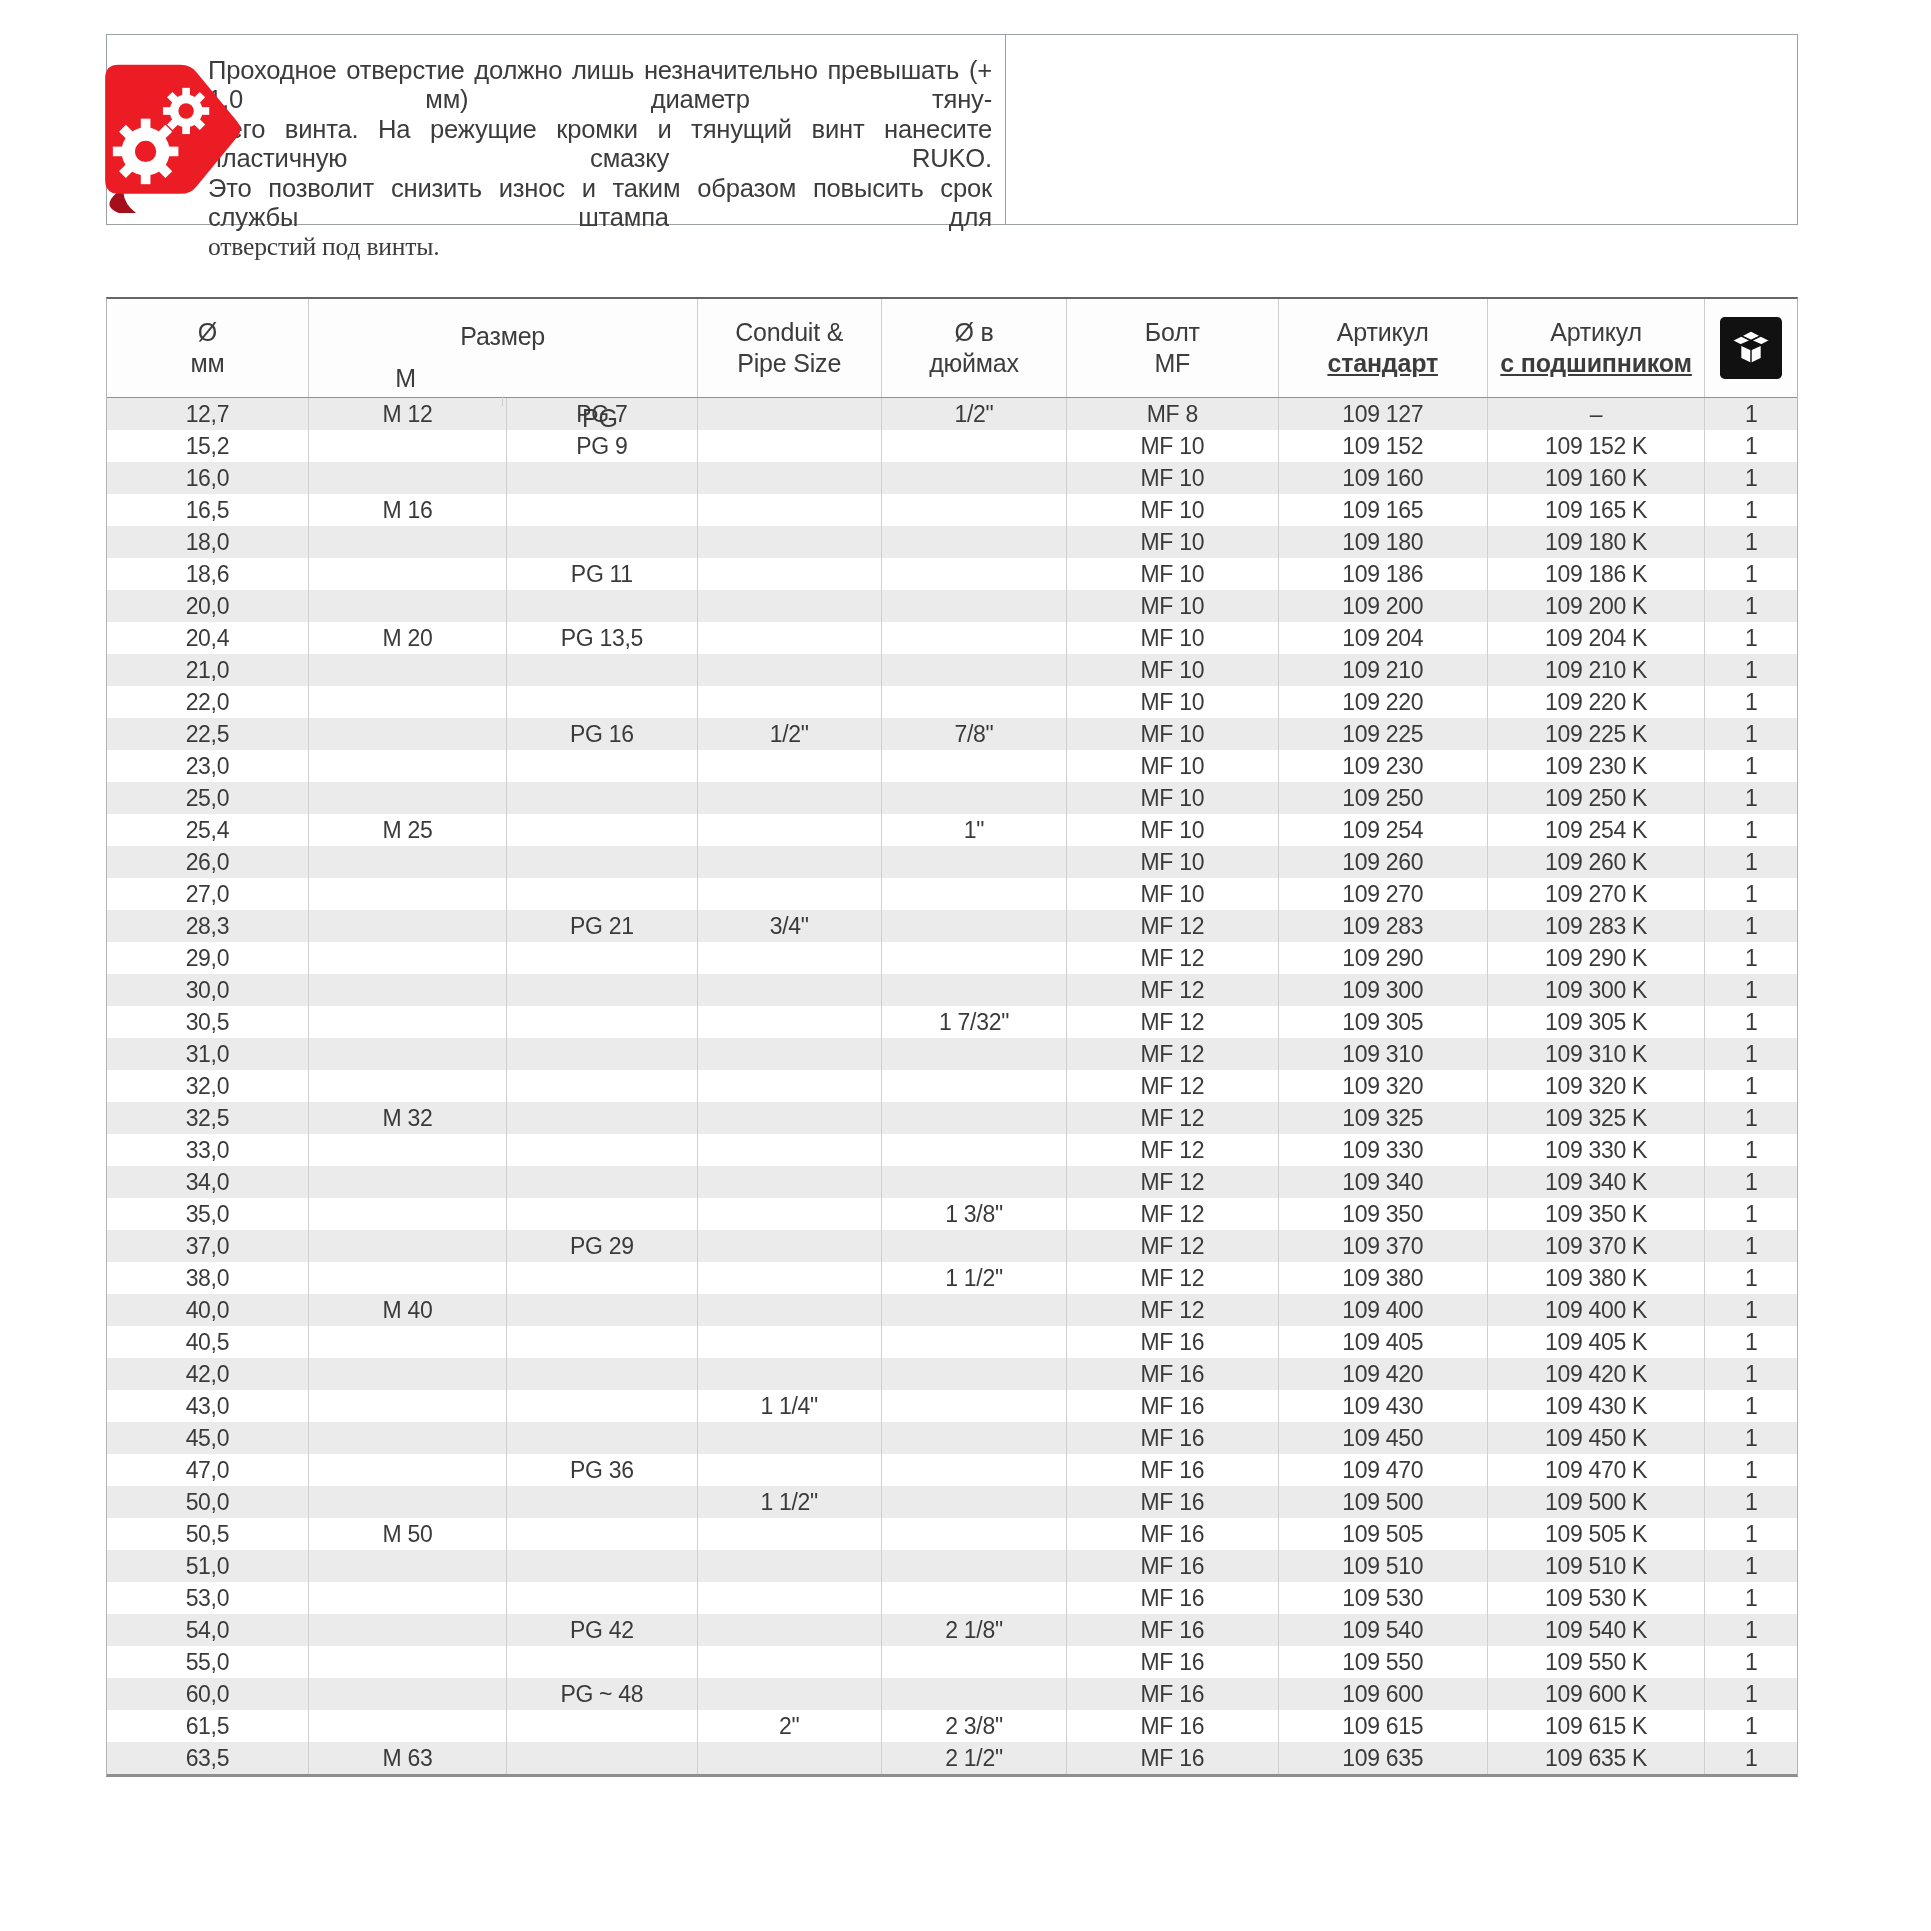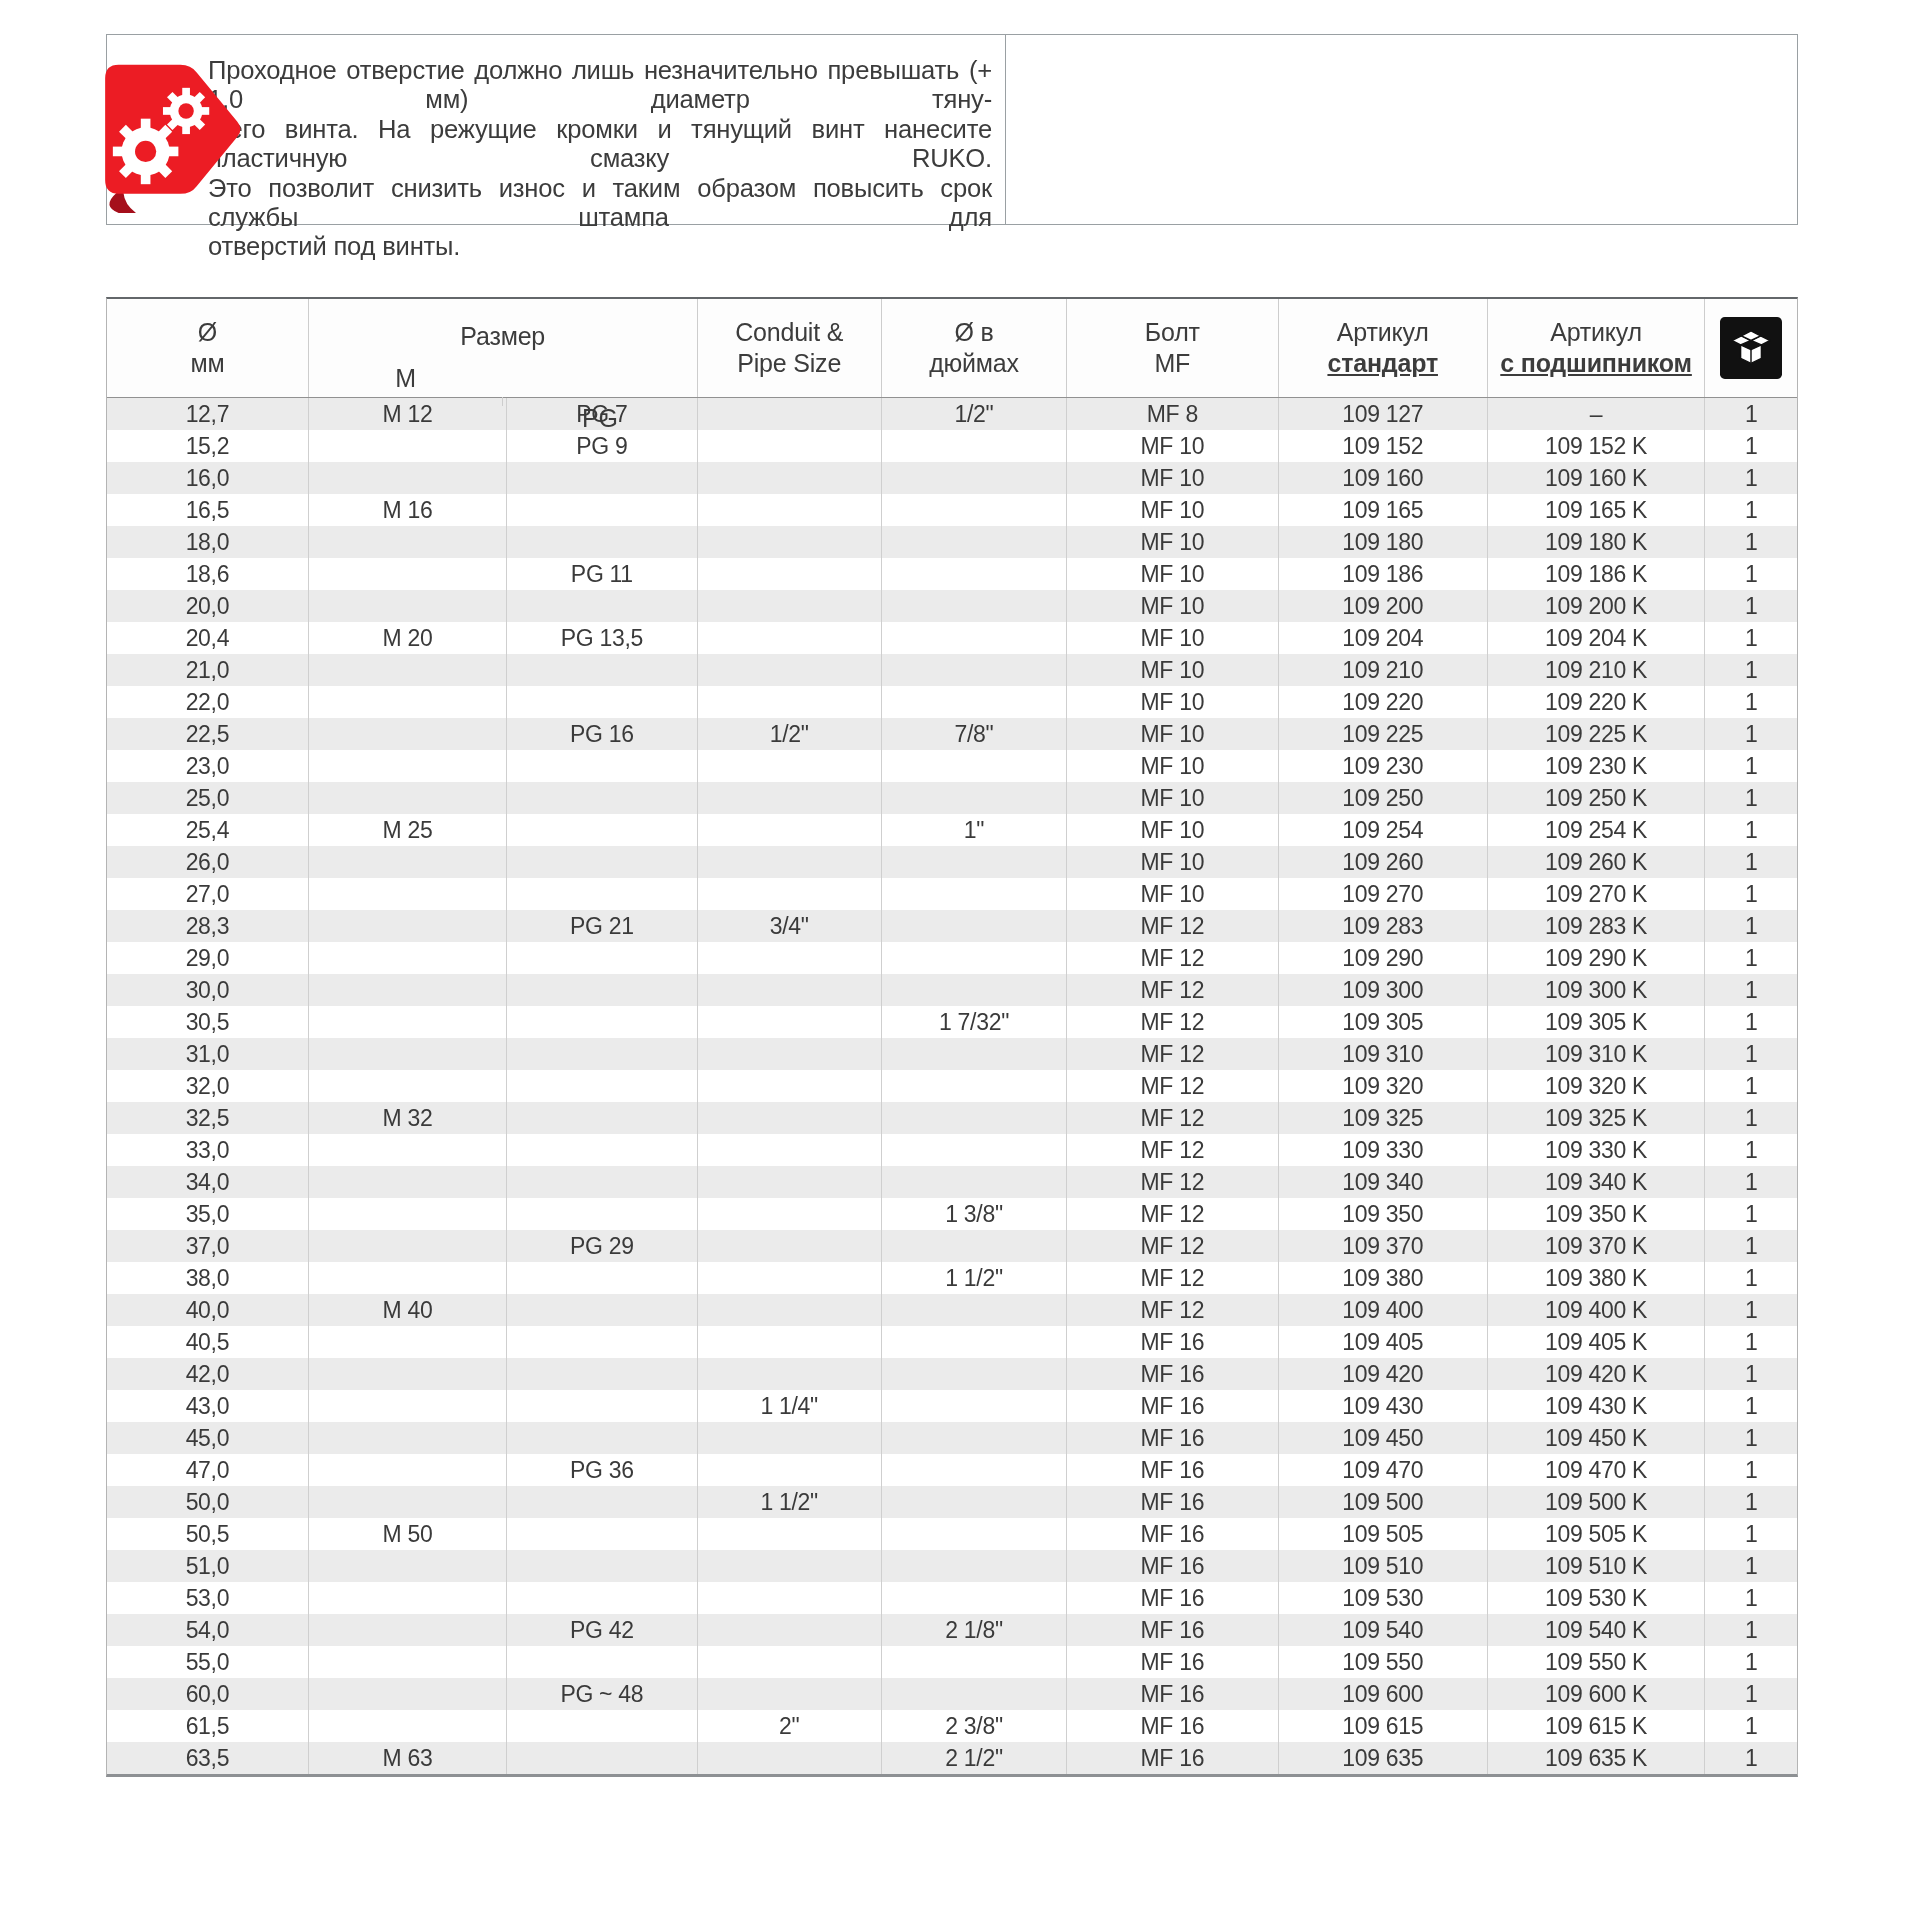--- a/index.html
+++ b/index.html
@@ -7,21 +7,21 @@
         font-family:"Liberation Sans","DejaVu Sans",sans-serif;color:#3a3a3a;}
 
   
   .note-box{position:absolute;left:106px;top:34px;width:1692px;height:191px;
             border:1.9px solid #9aa0a3;box-sizing:border-box;background:#fff;display:flex;}
   .note-left{position:relative;width:898px;height:100%;box-sizing:border-box;}
   .note-right{position:relative;flex:1;height:100%;border-left:1.9px solid #9aa0a3;box-sizing:border-box;}
   .note-text{position:absolute;left:101px;top:21px;width:784px;font-size:25.6px;
              line-height:29.4px;color:#3c3c3c;letter-spacing:-0.2px;}
   .note-line{text-align:justify;text-align-last:justify;}
-  .note-line.last{text-align-last:left;}
+  .note-line.last{text-align-last:left;font-family:Liberation Serif, serif;}
 
   
   .bookmark{position:absolute;left:-27px;top:22px;width:164px;height:159px;z-index:3;}
 
   
   .table-wrap{position:absolute;left:106px;top:297px;width:1692px;box-sizing:border-box;
               border-left:1.9px solid #b4b4b4;border-right:1.9px solid #b4b4b4;
               border-top:2.9px solid #63676a;border-bottom:3.9px solid #8d9093;background:#fff;}
   table{width:100%;border-collapse:collapse;table-layout:fixed;}
   thead th{height:98px;background:#fdfdfd;border-bottom:1.9px solid #919191;

